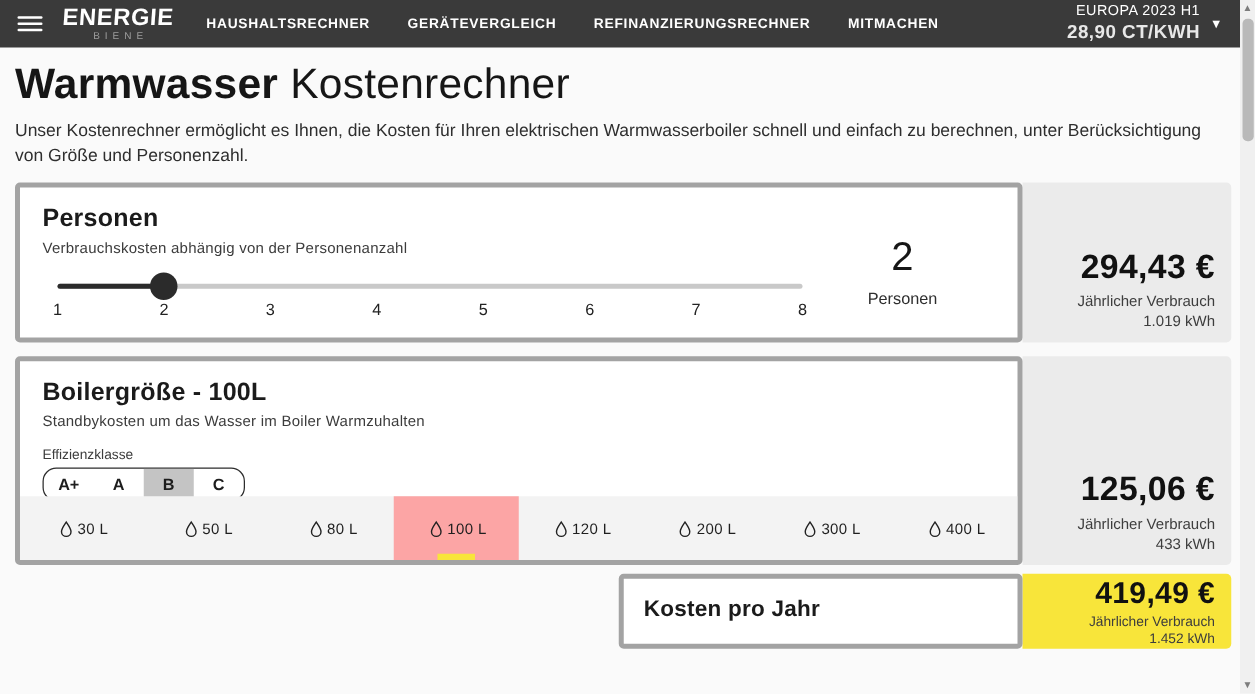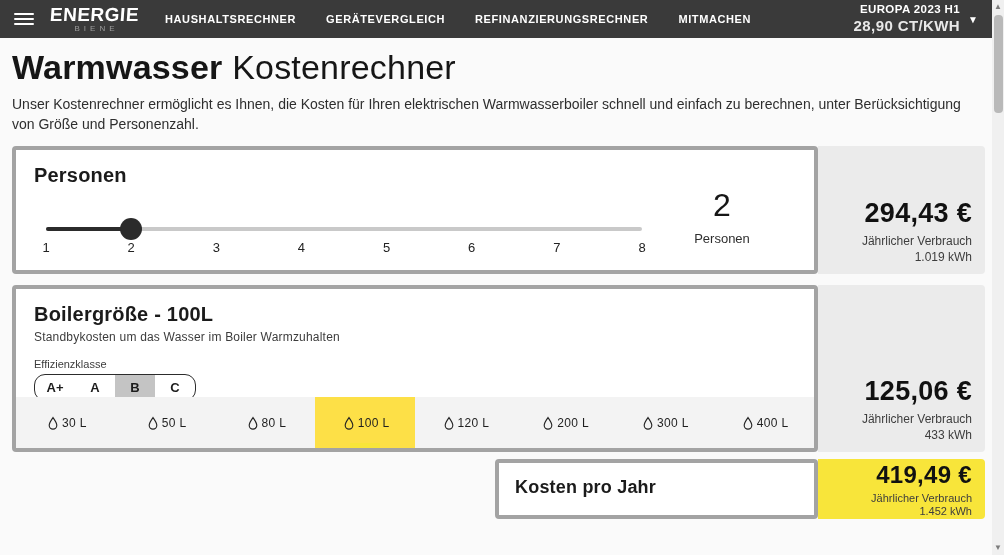--- a/index.html
+++ b/index.html
@@ -22,21 +22,21 @@
   }
   .hamburger { width: 20px; display: flex; flex-direction: column; gap: 3px; cursor: pointer; margin-right: 16px; }
   .hamburger i { display: block; height: 2px; background: #fff; border-radius: 1px; }
   .logo { display: flex; flex-direction: column; align-items: center; margin-right: 26px; line-height: 1; cursor: pointer; }
   .logo .l1 { color: #fff; font-weight: bold; font-size: 19px; letter-spacing: 0.5px; transform: skewX(-4deg); }
   .logo .l2 { color: #9d9d9d; font-size: 8px; letter-spacing: 4px; margin-top: 1px; margin-left: 4px; }
   .nav-items { display: flex; align-items: center; gap: 30px; }
   .nav-item { color: #fff; font-size: 11px; font-weight: bold; letter-spacing: 0.6px; cursor: pointer; white-space: nowrap; }
   .nav-right { margin-left: auto; display: flex; align-items: center; gap: 8px; cursor: pointer; }
   .tariff { text-align: right; line-height: 1.25; }
-  .tariff .t1 { color: #fff; font-size: 11.5px; font-weight: bold; letter-spacing: 0.4px; }
+  .tariff .t1 { color: #fff; font-size: 11.5px; font-weight: normal; letter-spacing: 0.4px; }
   .tariff .t2 { color: #e8e8e8; font-size: 15px; font-weight: bold; letter-spacing: 0.4px; }
   .caret { color: #fff; font-size: 10px; }
 
   
   .scrollbar { position: absolute; top: 0; right: 0; width: 12px; height: 555px; background: #f0f0f0; }
   .scrollbar .arrow { position: absolute; left: 0; width: 12px; text-align: center; font-size: 8px; color: #7c7c7c; line-height: 10px; }
   .scrollbar .up { top: 2px; }
   .scrollbar .down { bottom: 2px; }
   .scrollbar .thumb { position: absolute; top: 15px; left: 1.5px; width: 9px; height: 98px; background: #b9b9b9; border-radius: 4px; }
 
@@ -95,21 +95,21 @@
   .boiler-row {
     position: absolute; left: 0; right: 0; bottom: 0; height: 51px;
     background: #f3f3f3; display: flex;
   }
   .boiler-opt {
     flex: 1; display: flex; flex-direction: row; align-items: center; justify-content: center;
     gap: 1px; cursor: pointer; position: relative; padding-top: 2px;
   }
   .boiler-opt svg { display: block; }
   .boiler-opt .size { font-size: 12px; color: #1f1f1f; letter-spacing: 0.3px; }
-  .boiler-opt.selected { background: #fde047; }
+  .boiler-opt.selected { background: #fca5a5; }
   .boiler-opt .underline { position: absolute; bottom: 0; left: 50%; transform: translateX(-50%); width: 30px; height: 5px; background: #f8e53a; }
 
   
   .row-total { margin-top: 7px; height: 60px; }
   .total-spacer { width: 483px; flex: none; }
   .total-card { display: flex; align-items: flex-start; padding: 14px 16px; }
   .total-title { font-size: 18px; font-weight: bold; color: #1b1b1b; letter-spacing: 0.2px; }
   .side-panel.yellow { background: #f8e53a; justify-content: center; padding: 6px 13px; }
   .side-panel.yellow .cost-amount { font-size: 24px; }
   .side-panel.yellow .cost-label { font-size: 11px; margin-top: 3px; }
@@ -151,20 +151,21 @@
 
 <div class="page">
 
   <h1><span class="bold">Warmwasser</span><span> Kostenrechner</span></h1>
   <p class="desc">Unser Kostenrechner ermöglicht es Ihnen, die Kosten für Ihren elektrischen Warmwasserboiler schnell und einfach zu berechnen, unter Berücksichtigung von Größe und Personenzahl.</p>
 
   <div class="calc-row row-persons">
     <div class="card">
       <div class="persons-card-inner">
         <div class="card-title">Personen</div>
+        <div class="card-sub">Verbrauchskosten abhängig von der Personenanzahl</div>
       </div>
       <div class="slider-wrap">
         <div class="slider-track">
           <div class="slider-fill"></div>
           <div class="slider-handle"></div>
         </div>
         <div class="slider-labels">
           <span style="left:0%">1</span>
           <span style="left:14.29%">2</span>
           <span style="left:28.57%">3</span>

